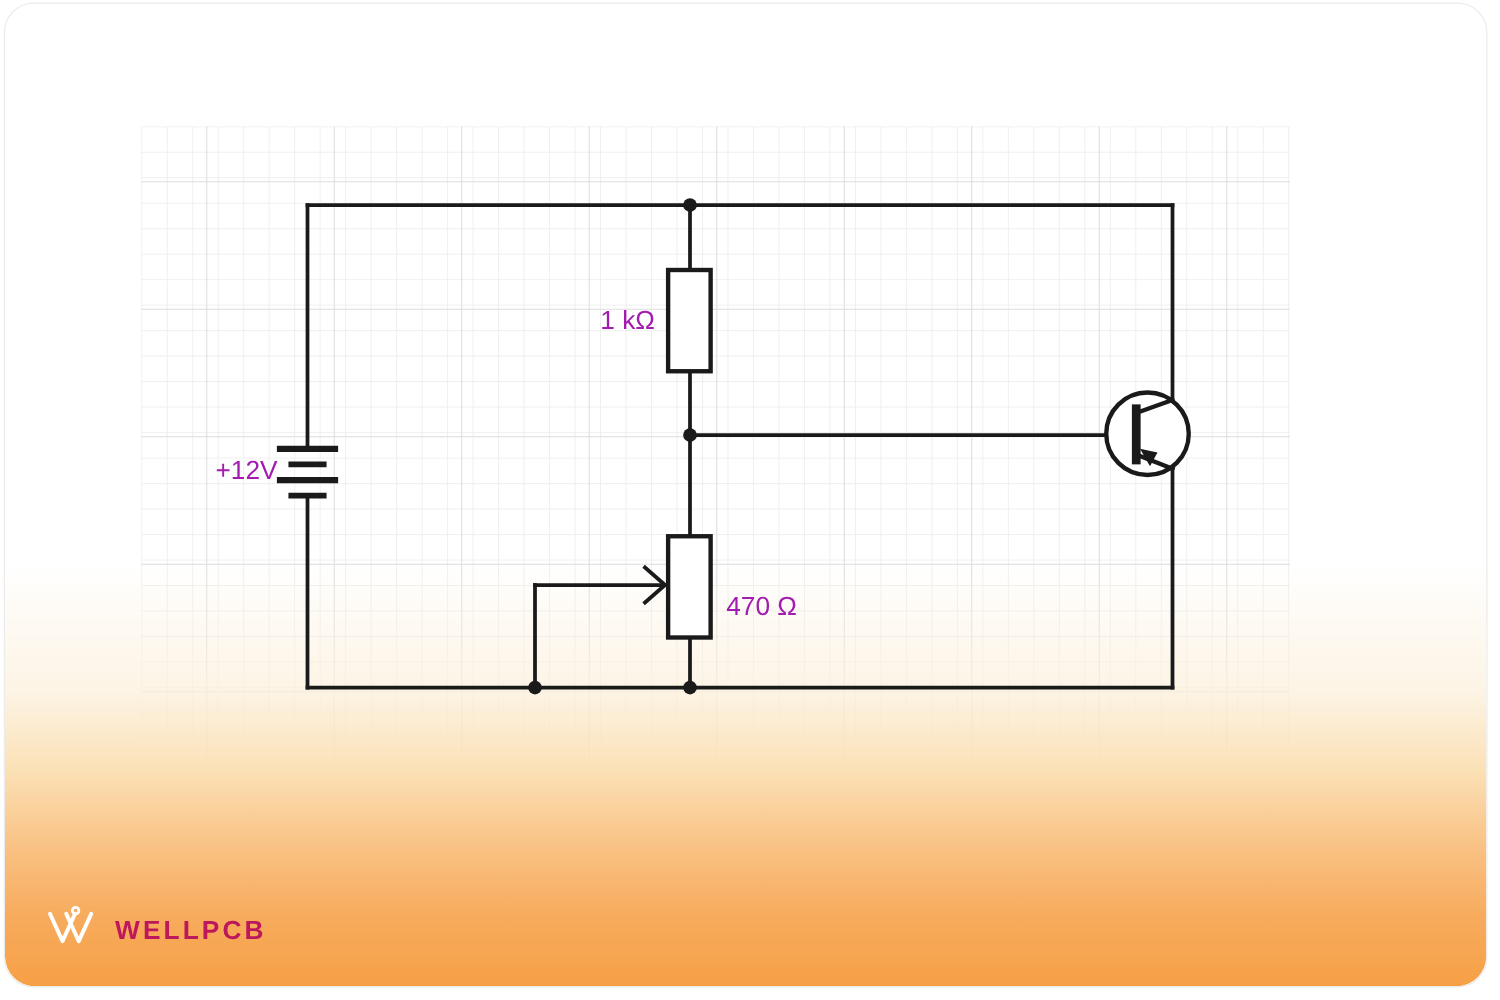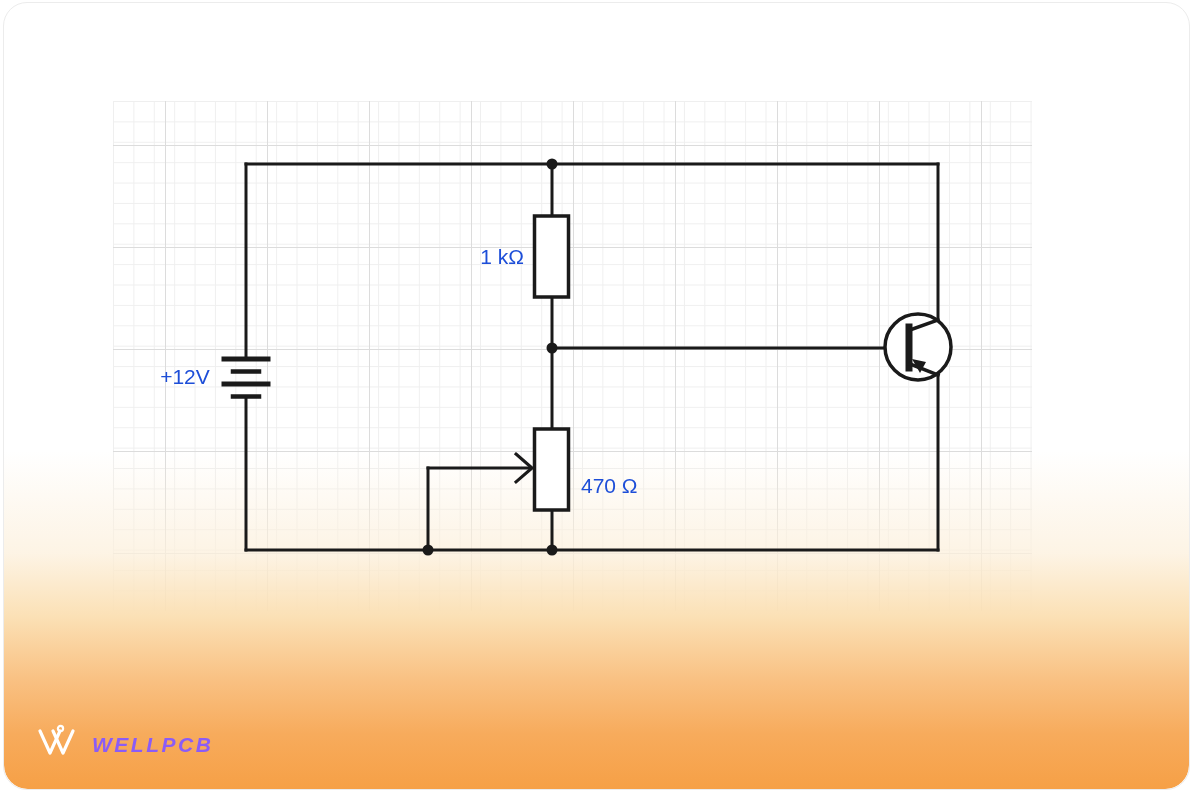--- a/index.html
+++ b/index.html
@@ -32,32 +32,32 @@
       rgba(251,223,178,0.95) 78%,
       #f9c183 86%,
       #f7ab5c 93%,
       #f6a046 100%);
   }
   .circuit-svg{
     position:absolute;left:0;top:0;width:1200px;height:800px;
     z-index:2;pointer-events:none;
   }
   .diagram-label{
-    position:absolute;z-index:3;color:#1d4ed8;font-size:21px;line-height:1;
+    position:absolute;z-index:3;color:#a21caf;font-size:21px;line-height:1;
     white-space:nowrap;
   }
-  .label-supply{left:148px;top:366px;width:74px;text-align:center;}
+  .label-supply{left:148px;top:366px;width:74px;text-align:right;}
   .label-r1{left:458px;top:246px;width:66px;text-align:right;}
   .label-pot{left:581px;top:475px;text-align:left;}
   .logo{
     position:absolute;left:36px;top:724px;z-index:4;
     display:flex;align-items:center;gap:6px;
   }
   .logo-text{
-    color:#8b5cf6;font-size:21px;font-weight:800;font-style:italic;
+    color:#be185d;font-size:21px;font-weight:800;
     letter-spacing:2.5px;line-height:1;padding-top:6px;
   }
 </style>
 </head>
 <body>
 
 <div class="card">
   <div class="grid"></div>
   <div class="gradient"></div>
 </div>

